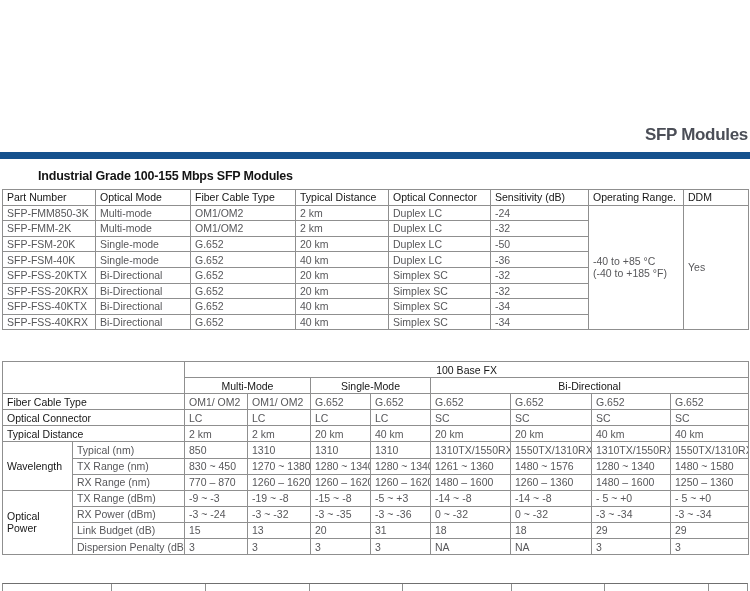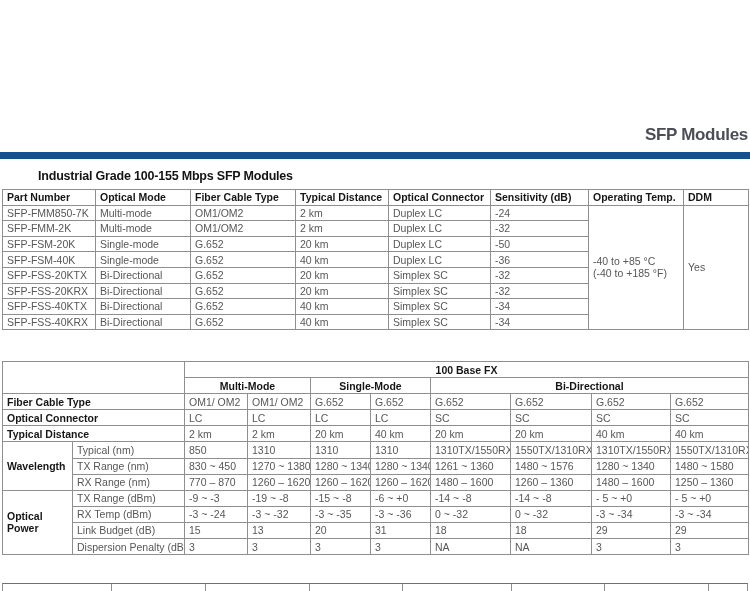--- a/index.html
+++ b/index.html
@@ -16,21 +16,21 @@
   #h-sec1{top:169px;padding-left:36px;}
   #h-sec2{top:343px;}
   #h-sec3{top:567px;}
 
   table{border-collapse:collapse;table-layout:fixed;position:absolute;left:2px;background:#fff;}
   #table1{top:189px;width:746px;border:1.5px solid #5f5f5f;}
   #table2{top:361px;width:746px;border:1.5px solid #5f5f5f;padding-left:16px;}
 
   th,td{border:1px solid #8f8f8f;font-size:10.5px;padding:0 4px;vertical-align:middle;
         overflow:hidden;white-space:nowrap;text-align:left;}
-  th{color:#161616;font-weight:bold;}
+  th{color:#161616;font-weight:normal;}
   td{color:#57575a;font-weight:normal;}
 
   #table1 th,#table1 td{height:14.6px;line-height:12px;}
   #table2 th,#table2 td{height:15.1px;line-height:12px;}
 
   .center{text-align:center;}
   .grp{white-space:normal;line-height:12px;}
   .temp-line{line-height:12px;}
 
   .partial-table{position:absolute;left:2px;top:583px;width:744px;height:8px;
@@ -60,27 +60,27 @@
         <col style="width:65px">
     </colgroup>
   <thead>
         <tr>
           <th>Part Number</th>
           <th>Optical Mode</th>
           <th>Fiber Cable Type</th>
           <th>Typical Distance</th>
           <th>Optical Connector</th>
           <th>Sensitivity (dB)</th>
-          <th>Operating Temp.</th>
+          <th>Operating Range.</th>
           <th>DDM</th>
         </tr>
       </thead>
       <tbody>
         <tr>
-          <td>SFP-FMM850-7K</td>
+          <td>SFP-FMM850-3K</td>
           <td>Multi-mode</td>
           <td>OM1/OM2</td>
           <td>2 km</td>
           <td>Duplex LC</td>
           <td>-24</td>
           <td rowspan="8">
             <div class="temp-line">-40 to +85 °C</div>
             <div class="temp-line">(-40 to +185 °F)</div>
           </td>
           <td rowspan="8">Yes</td>
@@ -234,28 +234,28 @@
           <td>1260 – 1360</td>
           <td>1480 – 1600</td>
           <td>1250 – 1360</td>
         </tr>
         <tr>
           <th rowspan="4" class="grp">Optical Power</th>
           <td>TX Range (dBm)</td>
           <td>-9 ~ -3</td>
           <td>-19 ~ -8</td>
           <td>-15 ~ -8</td>
-          <td>-6 ~ +0</td>
+          <td>-5 ~ +3</td>
           <td>-14 ~ -8</td>
           <td>-14 ~ -8</td>
           <td>- 5 ~ +0</td>
           <td>- 5 ~ +0</td>
         </tr>
         <tr>
-          <td>RX Temp (dBm)</td>
+          <td>RX Power (dBm)</td>
           <td>-3 ~ -24</td>
           <td>-3 ~ -32</td>
           <td>-3 ~ -35</td>
           <td>-3 ~ -36</td>
           <td>0 ~ -32</td>
           <td>0 ~ -32</td>
           <td>-3 ~ -34</td>
           <td>-3 ~ -34</td>
         </tr>
         <tr>

